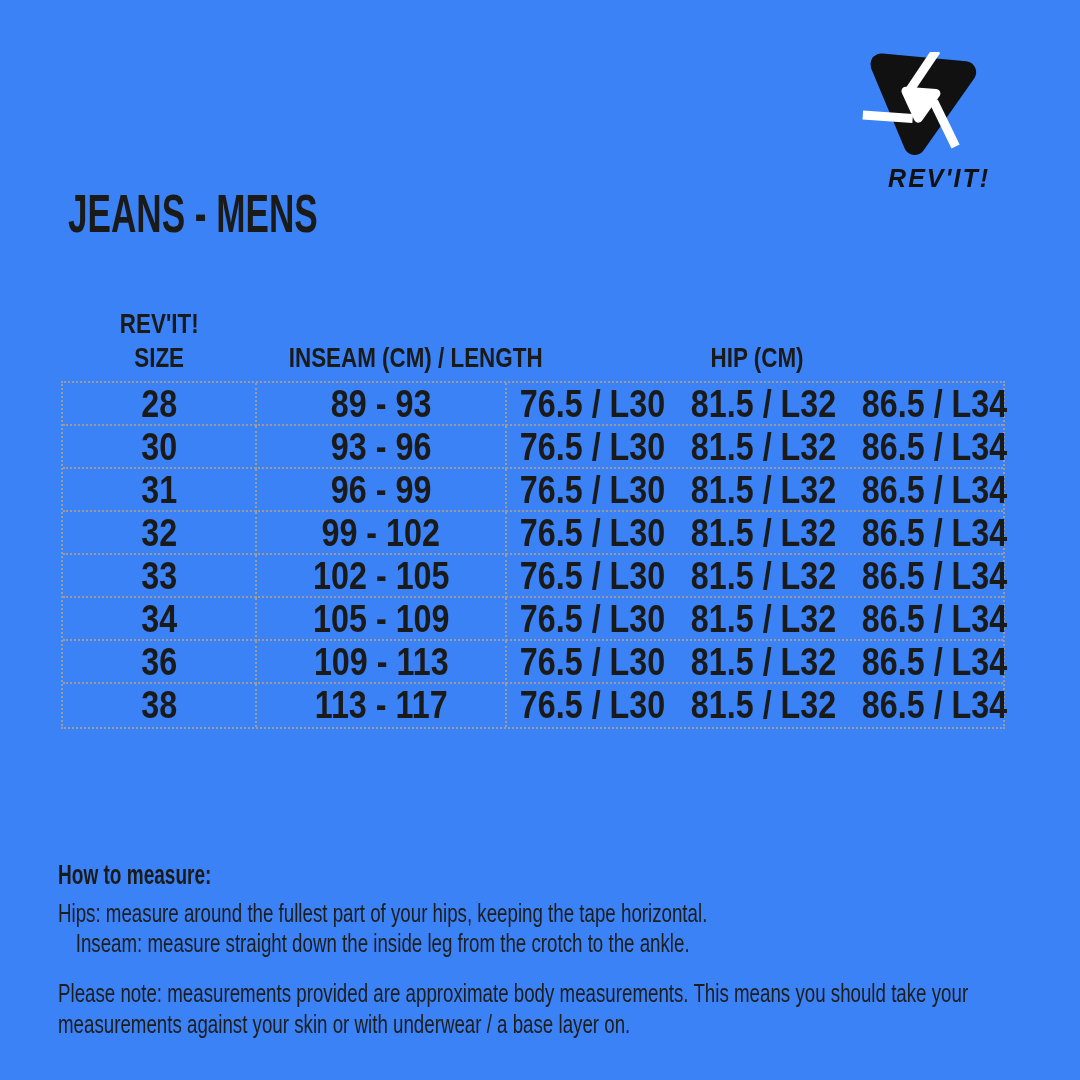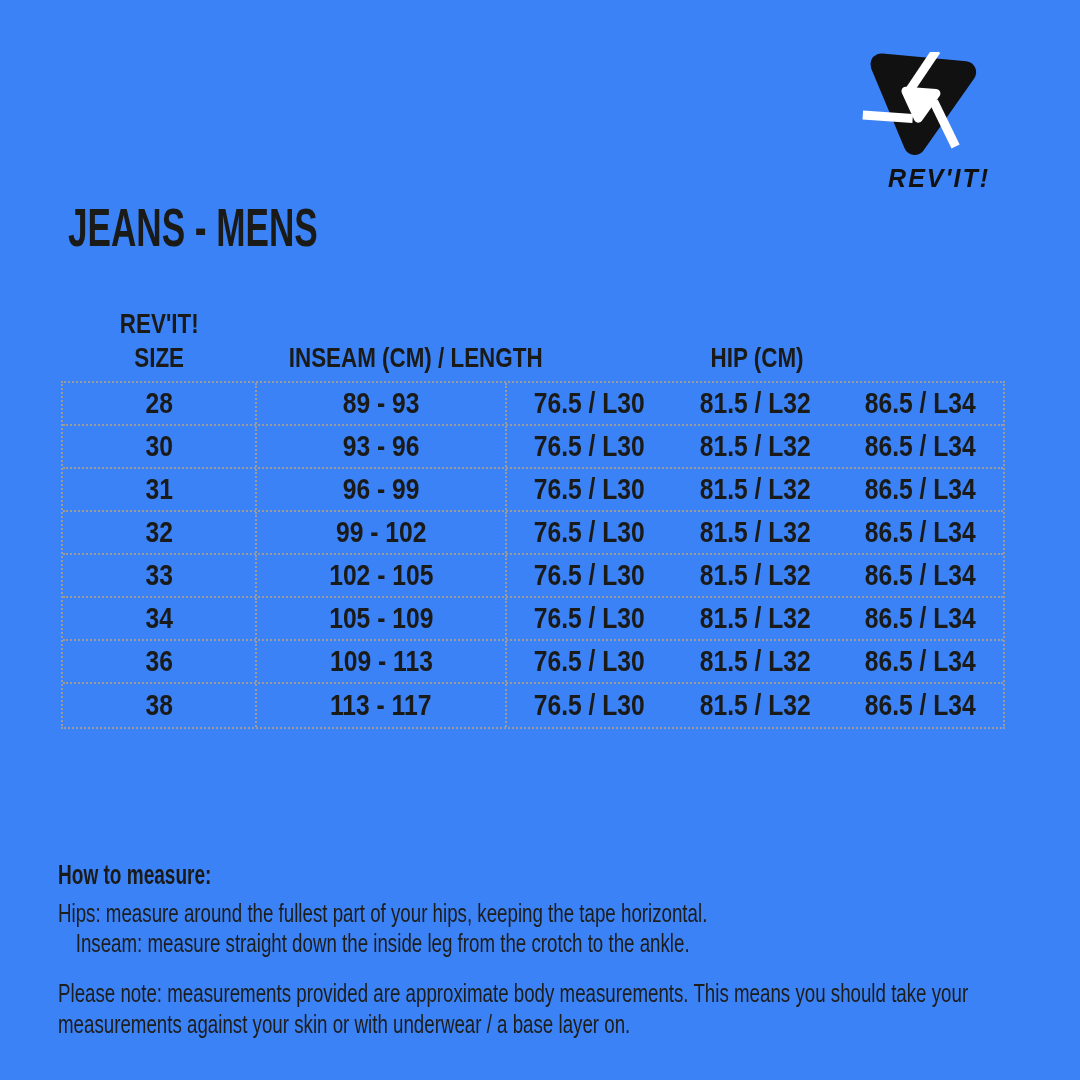--- a/index.html
+++ b/index.html
@@ -6,38 +6,38 @@
   body{font-family:"Liberation Sans", sans-serif;color:#1a1a19;overflow:hidden;}
   #page{position:relative;width:1080px;height:1080px;background:#3b82f6;overflow:hidden;}
 
   
   .logo{position:absolute;top:52px;left:790px;width:200px;text-align:center;}
   .logo-mark{position:absolute;left:66px;top:0;width:124px;height:112px;}
   .logo-word{position:absolute;top:112px;left:0;width:200px;text-align:right;
              font-style:italic;font-weight:700;font-size:25px;letter-spacing:2px;color:#111;}
 
   
-  .title{position:absolute;left:68px;top:200px;font-size:54px;font-weight:700;
+  .title{position:absolute;left:68px;top:186px;font-size:54px;font-weight:700;
          line-height:54px;white-space:nowrap;}
   .title span{display:inline-block;transform:scaleX(0.65);transform-origin:0 50%;}
 
   
   .thead{position:absolute;left:61px;top:296px;width:944px;height:83px;
          display:grid;grid-template-columns:196px 252px 496px;align-items:end;
          padding-bottom:4px;box-sizing:border-box;}
   .thead .hcell{text-align:center;font-weight:700;font-size:28px;line-height:34px;}
   .thead .hcell span{display:inline-block;transform:scaleX(0.8);white-space:nowrap;}
 
   .chart{position:absolute;left:61px;top:381px;width:944px;box-sizing:border-box;
          border:2px dotted #9b9b9b;}
   .trow{display:grid;grid-template-columns:194px 250px repeat(3,1fr);
         height:43px;box-sizing:border-box;border-bottom:2px dotted #9b9b9b;}
   .trow:last-child{border-bottom:none;}
   .tc{display:flex;align-items:center;justify-content:center;
-      font-weight:700;font-size:29px;}
+      font-weight:700;font-size:38px;}
   .tc span{display:inline-block;transform:scaleX(0.85);white-space:nowrap;}
   .tc-size{border-right:2px dotted #9b9b9b;}
   .tc-hip{border-right:2px dotted #9b9b9b;}
 
   
   .f-head{position:absolute;left:58px;top:858px;font-size:28px;font-weight:700;line-height:34px;}
   .f-head span{display:inline-block;transform:scaleX(0.68);transform-origin:0 50%;white-space:nowrap;}
   .f-block{position:absolute;left:58px;font-size:26px;font-weight:400;color:#1d1d1b;}
   .f-block .fline{line-height:30px;white-space:nowrap;transform:scaleX(0.72);transform-origin:0 50%;}
   #measure-block{top:898px;text-align:center;}

